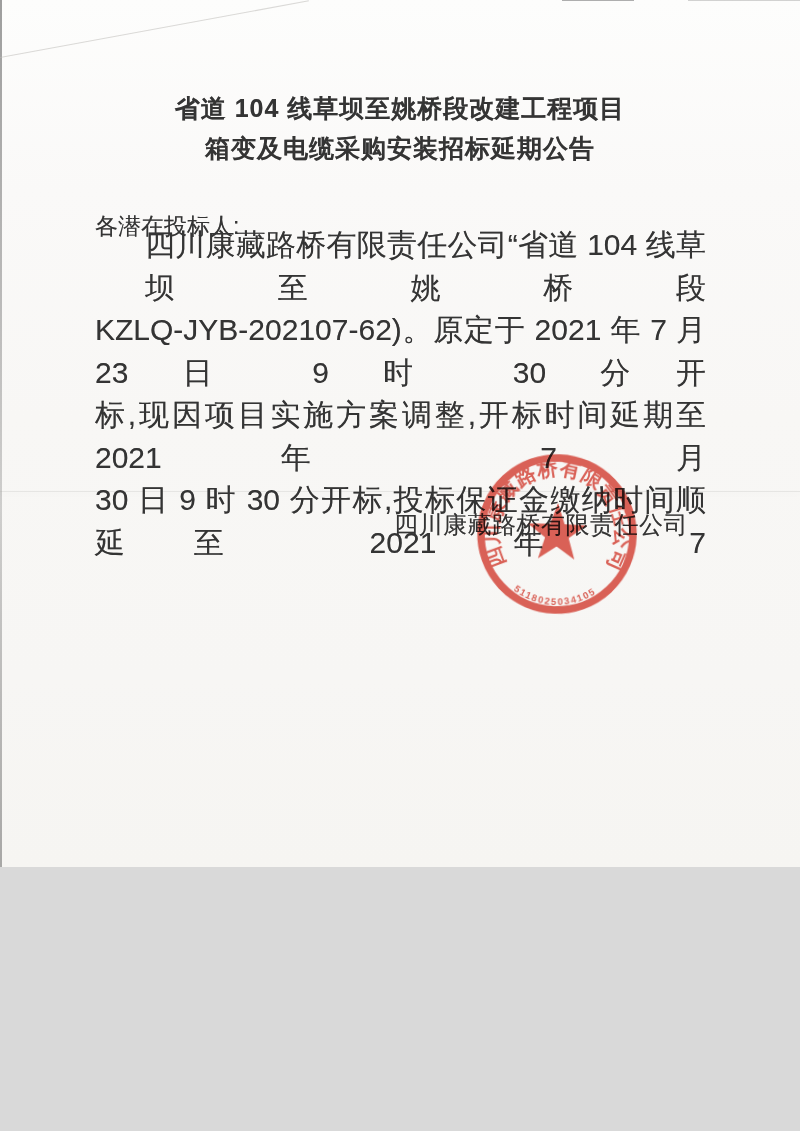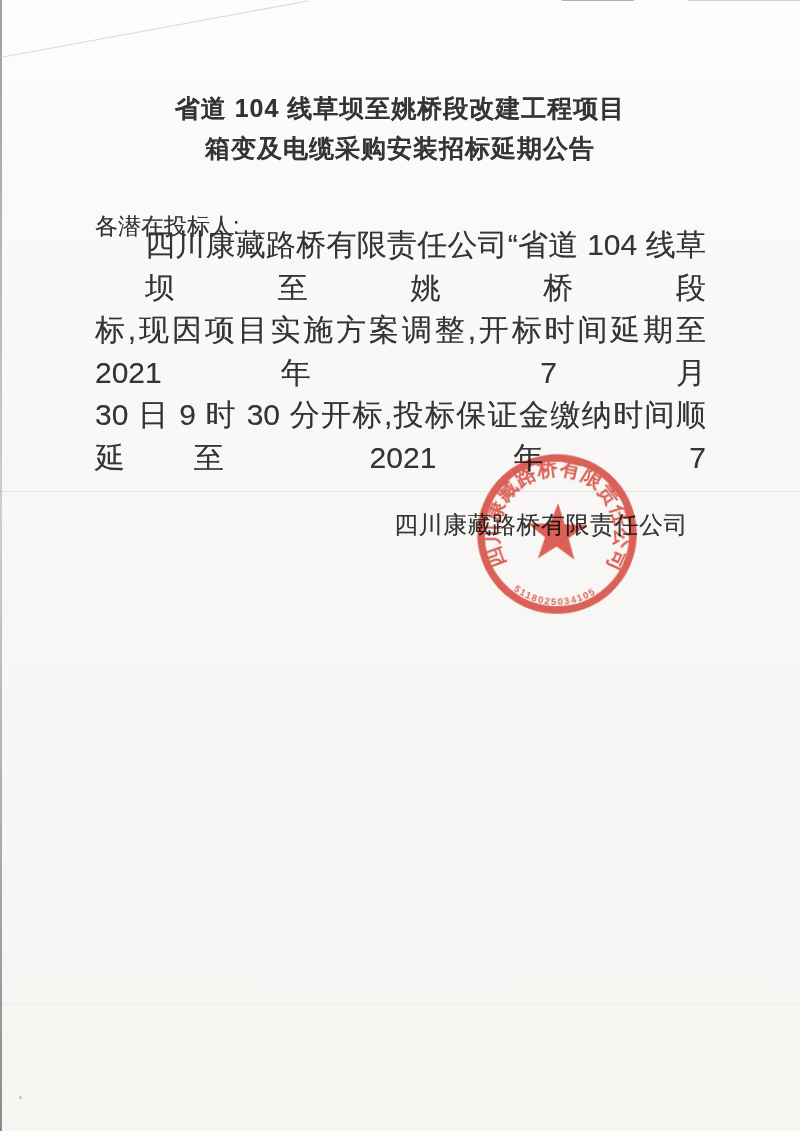--- a/index.html
+++ b/index.html
@@ -1,18 +1,18 @@
 <!DOCTYPE html>
 <html><head>
 <meta charset="utf-8">
 <style>
   html,body{margin:0;padding:0;background:#d9d9d9;}
   .page{
     position:relative;
-    width:800px;height:1131px;
+    width:800px;height:867px;
     margin:0 auto;
     overflow:hidden;
     background:
       linear-gradient(180deg,#fdfdfc 0%,#faf9f8 22%,#f8f7f5 48%,#f7f6f4 78%,#f6f5f2 100%);
     font-family:"Liberation Sans","DejaVu Sans",sans-serif;
     color:#333;
   }
   
   .edge-left{position:absolute;left:0;top:0;width:2px;height:1131px;
     background:linear-gradient(180deg,rgba(80,80,80,.55),rgba(130,130,130,.35) 45%,rgba(70,70,70,.6));
@@ -91,20 +91,21 @@
 
   <div class="title">
     <div>省道 104 线草坝至姚桥段改建工程项目</div>
     <div>箱变及电缆采购安装招标延期公告</div>
   </div>
 
   <div class="salutation">各潜在投标人:</div>
 
   <div class="body-text">
     <div class="body-line indent">四川康藏路桥有限责任公司“省道 104 线草坝至姚桥段</div>
+    <div class="body-line">KZLQ-JYB-202107-62)。原定于 2021 年 7 月 23 日 9 时 30 分开</div>
     <div class="body-line">标,现因项目实施方案调整,开标时间延期至 2021 年 7 月</div>
     <div class="body-line">30 日 9 时 30 分开标,投标保证金缴纳时间顺延至 2021 年 7</div>
   </div>
 
   <div class="sig-company">四川康藏路桥有限责任公司</div>
 
   <svg class="stamp" viewBox="0 0 174 174" xmlns="http://www.w3.org/2000/svg">
     <defs>
       <path id="companyArc" d="M 35.9,116.5 A 59,59 0 1 1 138.1,116.5" fill="none"></path>
       <path id="serialArc" d="M 36.8,137.2 A 71,71 0 0 0 137.2,137.2" fill="none"></path>

